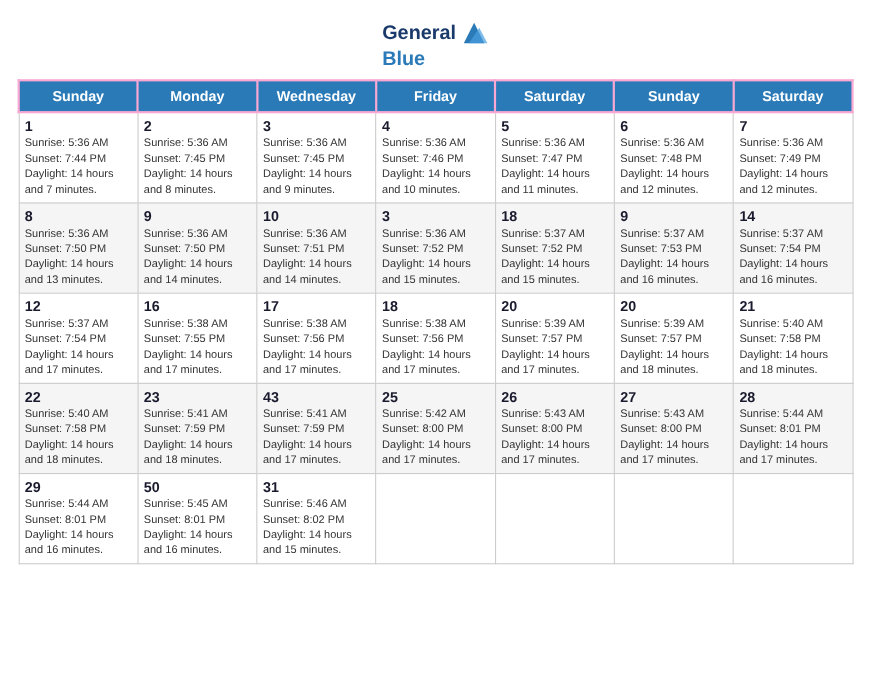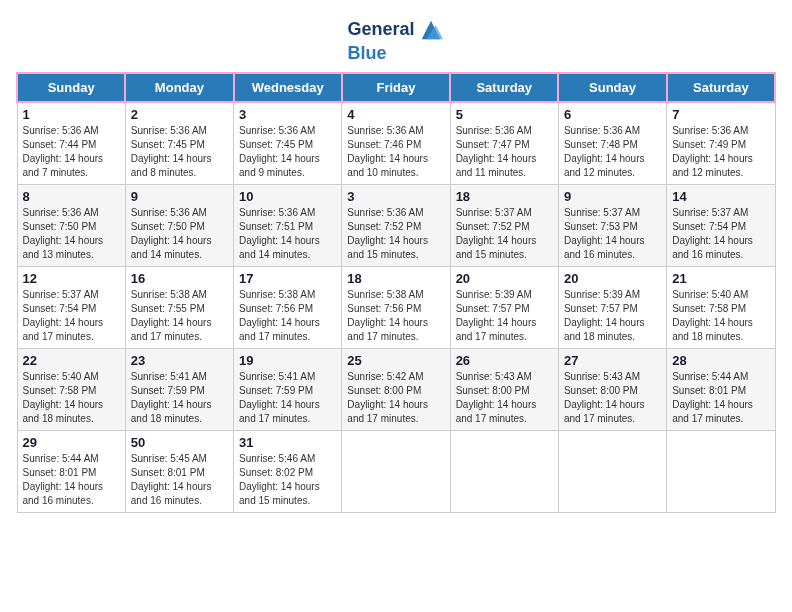--- a/index.html
+++ b/index.html
@@ -219,21 +219,21 @@
       <tr>
         <td>
           <span class="day-num">22</span>
           <span class="day-info">Sunrise: 5:40 AM<br>Sunset: 7:58 PM<br>Daylight: 14 hours and 18 minutes.</span>
         </td>
         <td>
           <span class="day-num">23</span>
           <span class="day-info">Sunrise: 5:41 AM<br>Sunset: 7:59 PM<br>Daylight: 14 hours and 18 minutes.</span>
         </td>
         <td>
-          <span class="day-num">19</span>
+          <span class="day-num">43</span>
           <span class="day-info">Sunrise: 5:41 AM<br>Sunset: 7:59 PM<br>Daylight: 14 hours and 17 minutes.</span>
         </td>
         <td>
           <span class="day-num">25</span>
           <span class="day-info">Sunrise: 5:42 AM<br>Sunset: 8:00 PM<br>Daylight: 14 hours and 17 minutes.</span>
         </td>
         <td>
           <span class="day-num">26</span>
           <span class="day-info">Sunrise: 5:43 AM<br>Sunset: 8:00 PM<br>Daylight: 14 hours and 17 minutes.</span>
         </td>

